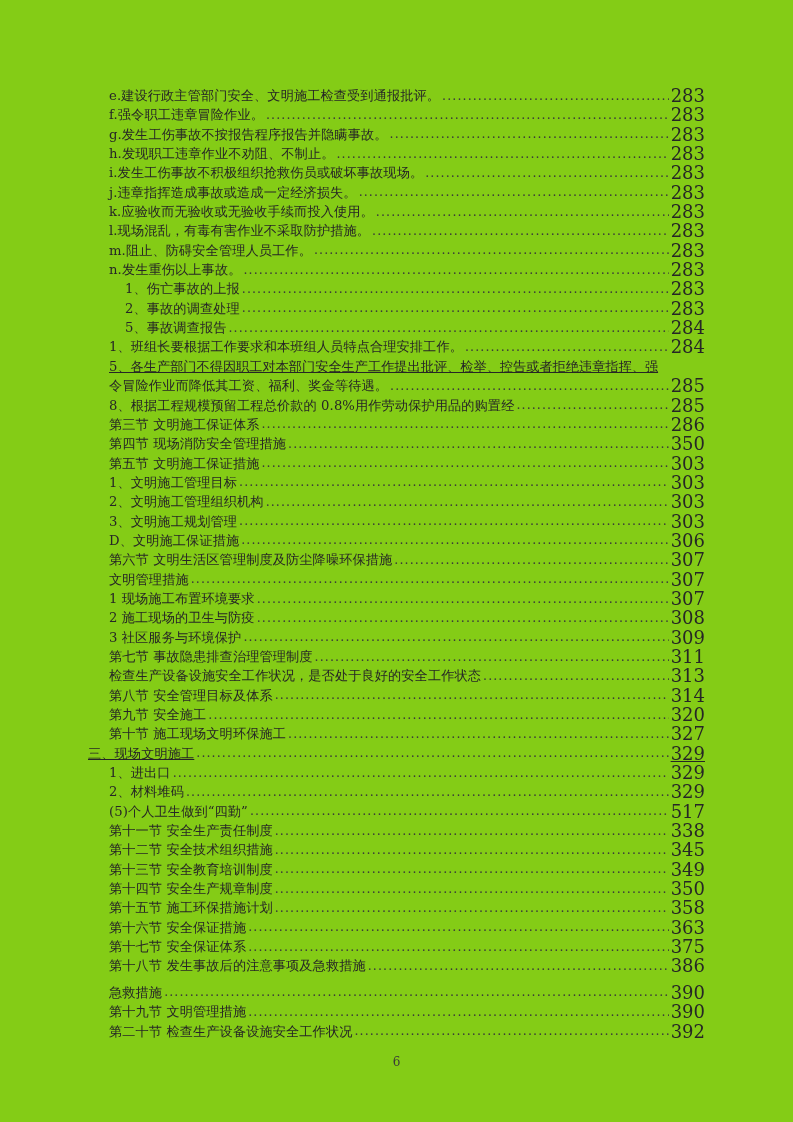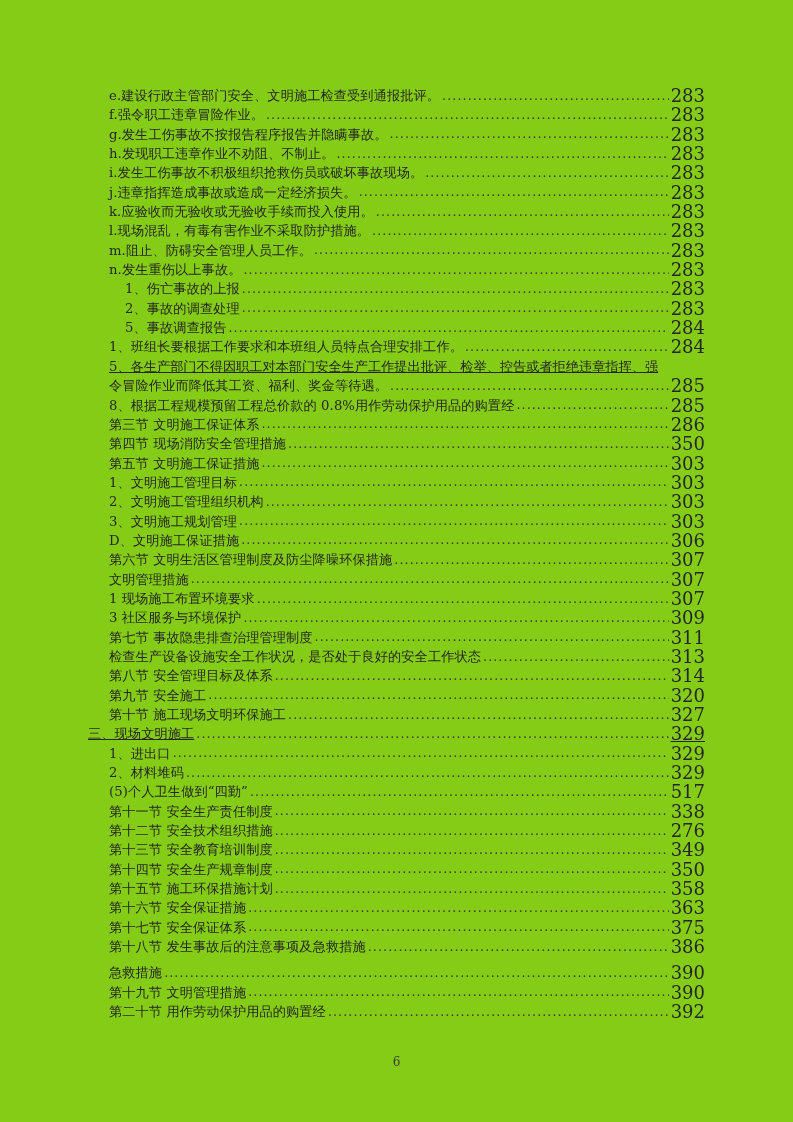--- a/index.html
+++ b/index.html
@@ -234,20 +234,25 @@
         <span class="title">文明管理措施</span>
         <span class="leader"></span>
         <span class="pageno">307</span>
       </div>
       <div class="toc-entry lvl-1">
         <span class="title">1 现场施工布置环境要求</span>
         <span class="leader"></span>
         <span class="pageno">307</span>
       </div>
       <div class="toc-entry lvl-1">
+        <span class="title">2 施工现场的卫生与防疫</span>
+        <span class="leader"></span>
+        <span class="pageno">308</span>
+      </div>
+      <div class="toc-entry lvl-1">
         <span class="title">3 社区服务与环境保护</span>
         <span class="leader"></span>
         <span class="pageno">309</span>
       </div>
       <div class="toc-entry lvl-1">
         <span class="title">第七节  事故隐患排查治理管理制度</span>
         <span class="leader"></span>
         <span class="pageno">311</span>
       </div>
       <div class="toc-entry lvl-1">
@@ -291,21 +296,21 @@
         <span class="pageno">517</span>
       </div>
       <div class="toc-entry lvl-1">
         <span class="title">第十一节  安全生产责任制度</span>
         <span class="leader"></span>
         <span class="pageno">338</span>
       </div>
       <div class="toc-entry lvl-1">
         <span class="title">第十二节  安全技术组织措施</span>
         <span class="leader"></span>
-        <span class="pageno">276</span>
+        <span class="pageno">345</span>
       </div>
       <div class="toc-entry lvl-1">
         <span class="title">第十三节  安全教育培训制度</span>
         <span class="leader"></span>
         <span class="pageno">349</span>
       </div>
       <div class="toc-entry lvl-1">
         <span class="title">第十四节  安全生产规章制度</span>
         <span class="leader"></span>
         <span class="pageno">350</span>
@@ -335,21 +340,21 @@
         <span class="title">急救措施 </span>
         <span class="leader"></span>
         <span class="pageno">390</span>
       </div>
       <div class="toc-entry lvl-1">
         <span class="title">第十九节  文明管理措施</span>
         <span class="leader"></span>
         <span class="pageno">390</span>
       </div>
       <div class="toc-entry lvl-1">
-        <span class="title">第二十节  用作劳动保护用品的购置经</span>
+        <span class="title">第二十节  检查生产设备设施安全工作状况</span>
         <span class="leader"></span>
         <span class="pageno">392</span>
       </div>
     </div>
 
   <div class="footer">
     <span>6</span>
   </div>
 
 </div>

